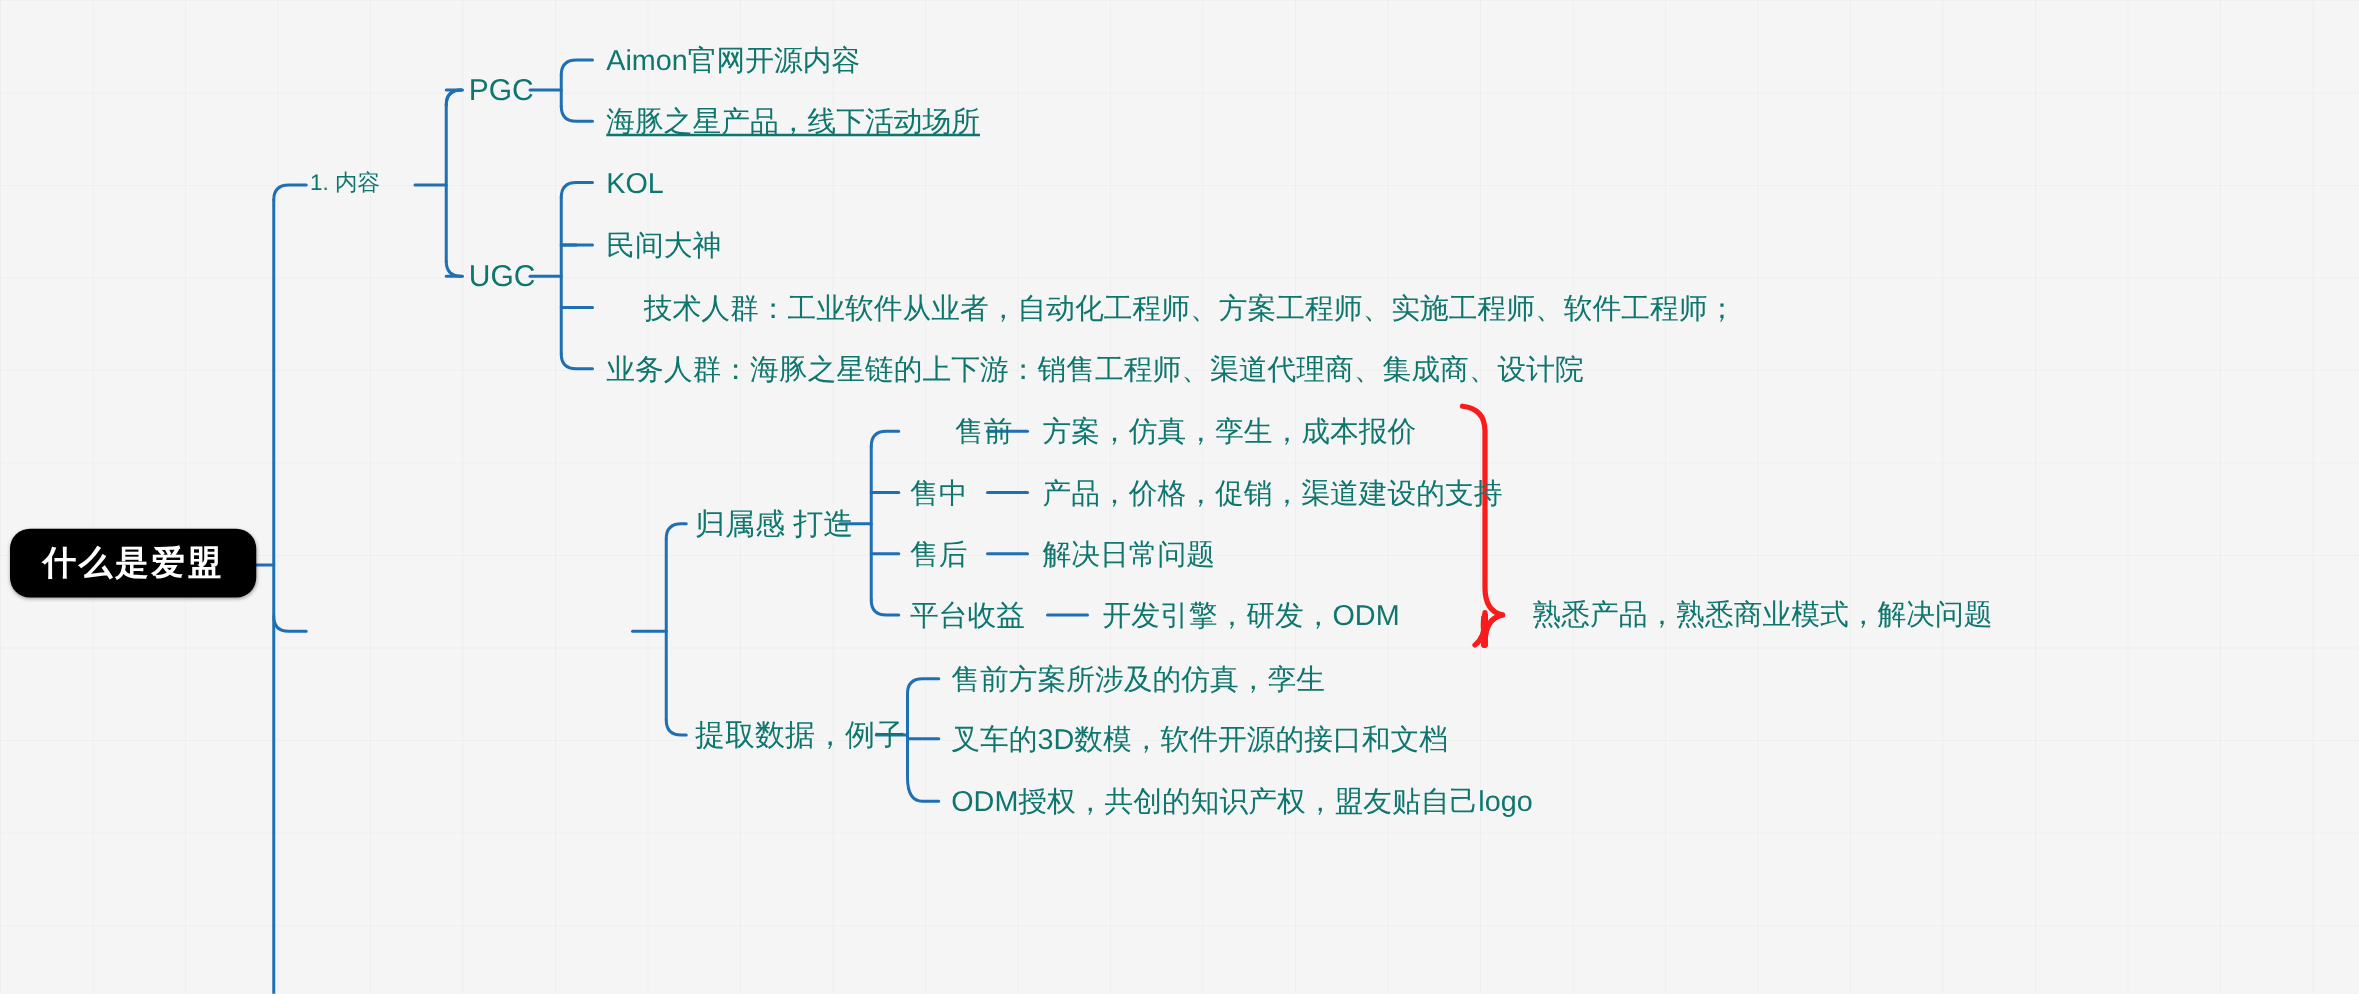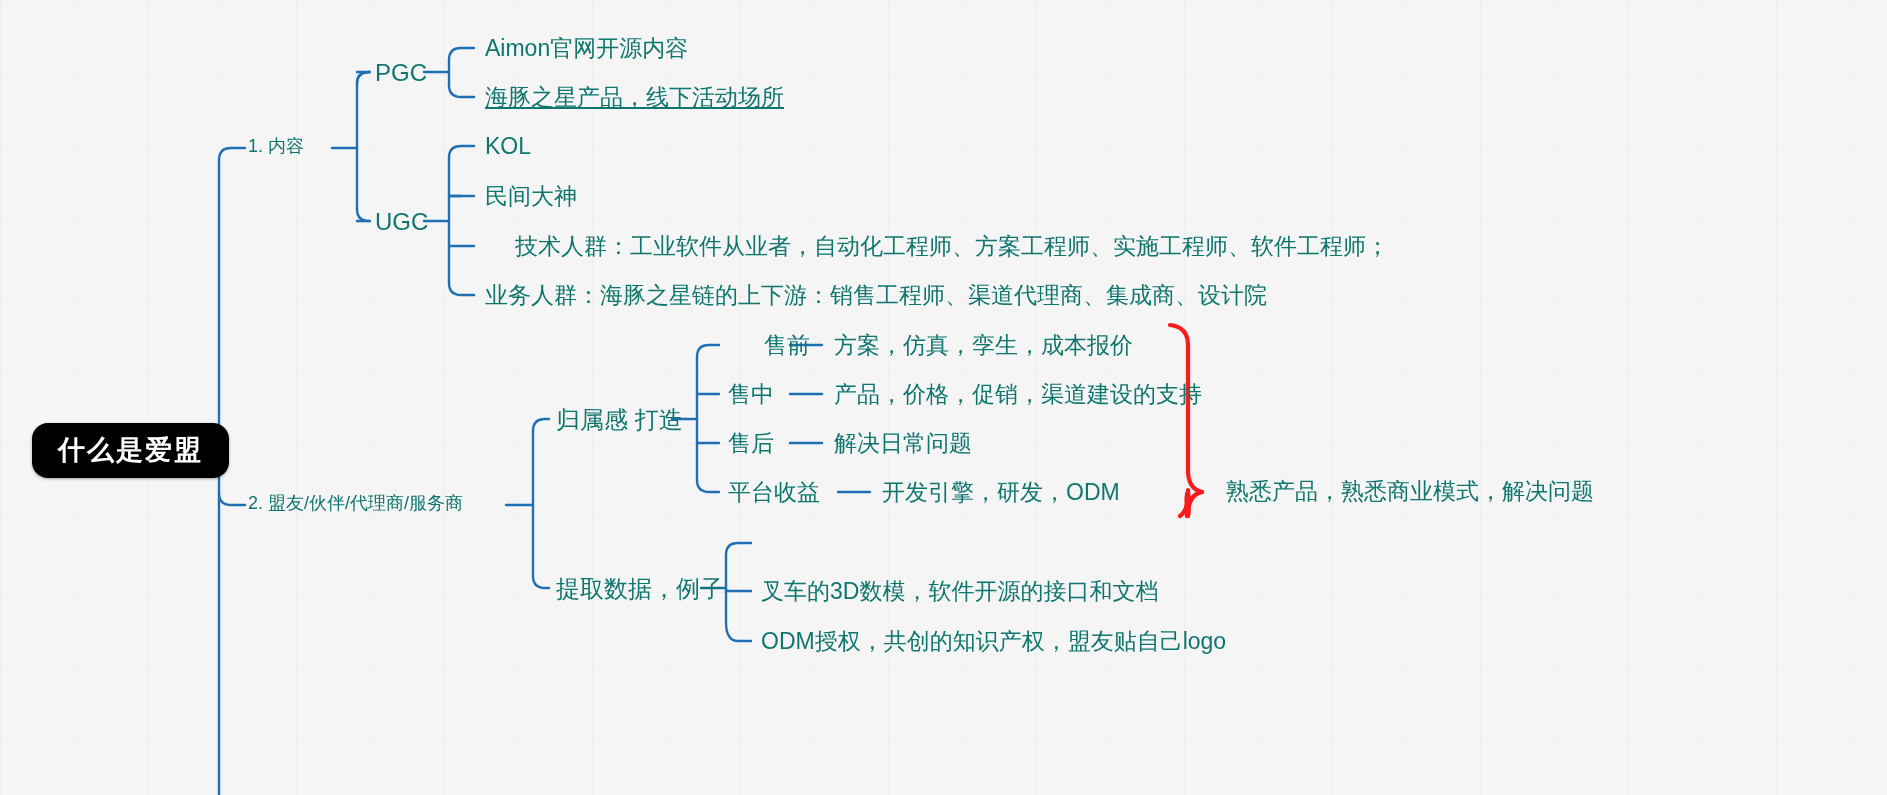--- a/index.html
+++ b/index.html
@@ -161,21 +161,21 @@
     <g fill="none" stroke="#fa1c1c" stroke-width="4.2" stroke-linecap="round" stroke-linejoin="round">
       <path d="M 1188 492
                Q 1188 511 1188 514
                L 1188 495
                Q 1188 510 1180 516"></path>
       <path d="M 1188 496 L 1188 515"></path>
       <path d="M 1188 500 L 1188 516"></path>
     </g>
   </svg>
 
-  <div class="node node-root" style="left:32px; top:423px;">
+  <div class="node node-root" style="left:8px; top:423px;">
     <span>什么是爱盟</span>
   </div>
 
   <div class="node node-l1" style="left:248px; top:137px;">
     <span>1. 内容</span>
   </div>
 
   <div class="node node-l2" style="left:375px; top:61px;">
     <span>PGC</span>
   </div>
@@ -195,23 +195,20 @@
   <div class="node node-l3" style="left:485px; top:185px;">
     <span>民间大神</span>
   </div>
   <div class="node node-l3" style="left:485px; top:235px;margin-left:30px;">
     <span>技术人群：工业软件从业者，自动化工程师、方案工程师、实施工程师、软件工程师；</span>
   </div>
   <div class="node node-l3" style="left:485px; top:284px;">
     <span>业务人群：海豚之星链的上下游：销售工程师、渠道代理商、集成商、设计院</span>
   </div>
 
-  <div class="node node-l1" style="left:248px; top:494px;">
-    <span>2. 盟友/伙伴/代理商/服务商</span>
-  </div>
 
   <div class="node node-l2" style="left:556px; top:408px;">
     <span>归属感 打造</span>
   </div>
 
   <div class="node node-l3" style="left:728px; top:334px;margin-left:36px;">
     <span>售前</span>
   </div>
   <div class="node node-l4" style="left:834px; top:334px;">
     <span>方案，仿真，孪生，成本报价</span>
@@ -234,20 +231,23 @@
   <div class="node node-l3" style="left:728px; top:481px;">
     <span>平台收益</span>
   </div>
   <div class="node node-l4" style="left:882px; top:481px;">
     <span>开发引擎，研发，ODM</span>
   </div>
 
   <div class="node node-l2" style="left:556px; top:577px;">
     <span>提取数据，例子</span>
   </div>
+  <div class="node node-l3" style="left:761px; top:532px;">
+    <span>售前方案所涉及的仿真，孪生</span>
+  </div>
   <div class="node node-l3" style="left:761px; top:580px;">
     <span>叉车的3D数模，软件开源的接口和文档</span>
   </div>
   <div class="node node-l3" style="left:761px; top:630px;">
     <span>ODM授权，共创的知识产权，盟友贴自己logo</span>
   </div>
 
   <div class="node node-annot" style="left:1226px; top:480px;">
     <span>熟悉产品，熟悉商业模式，解决问题</span>
   </div>

